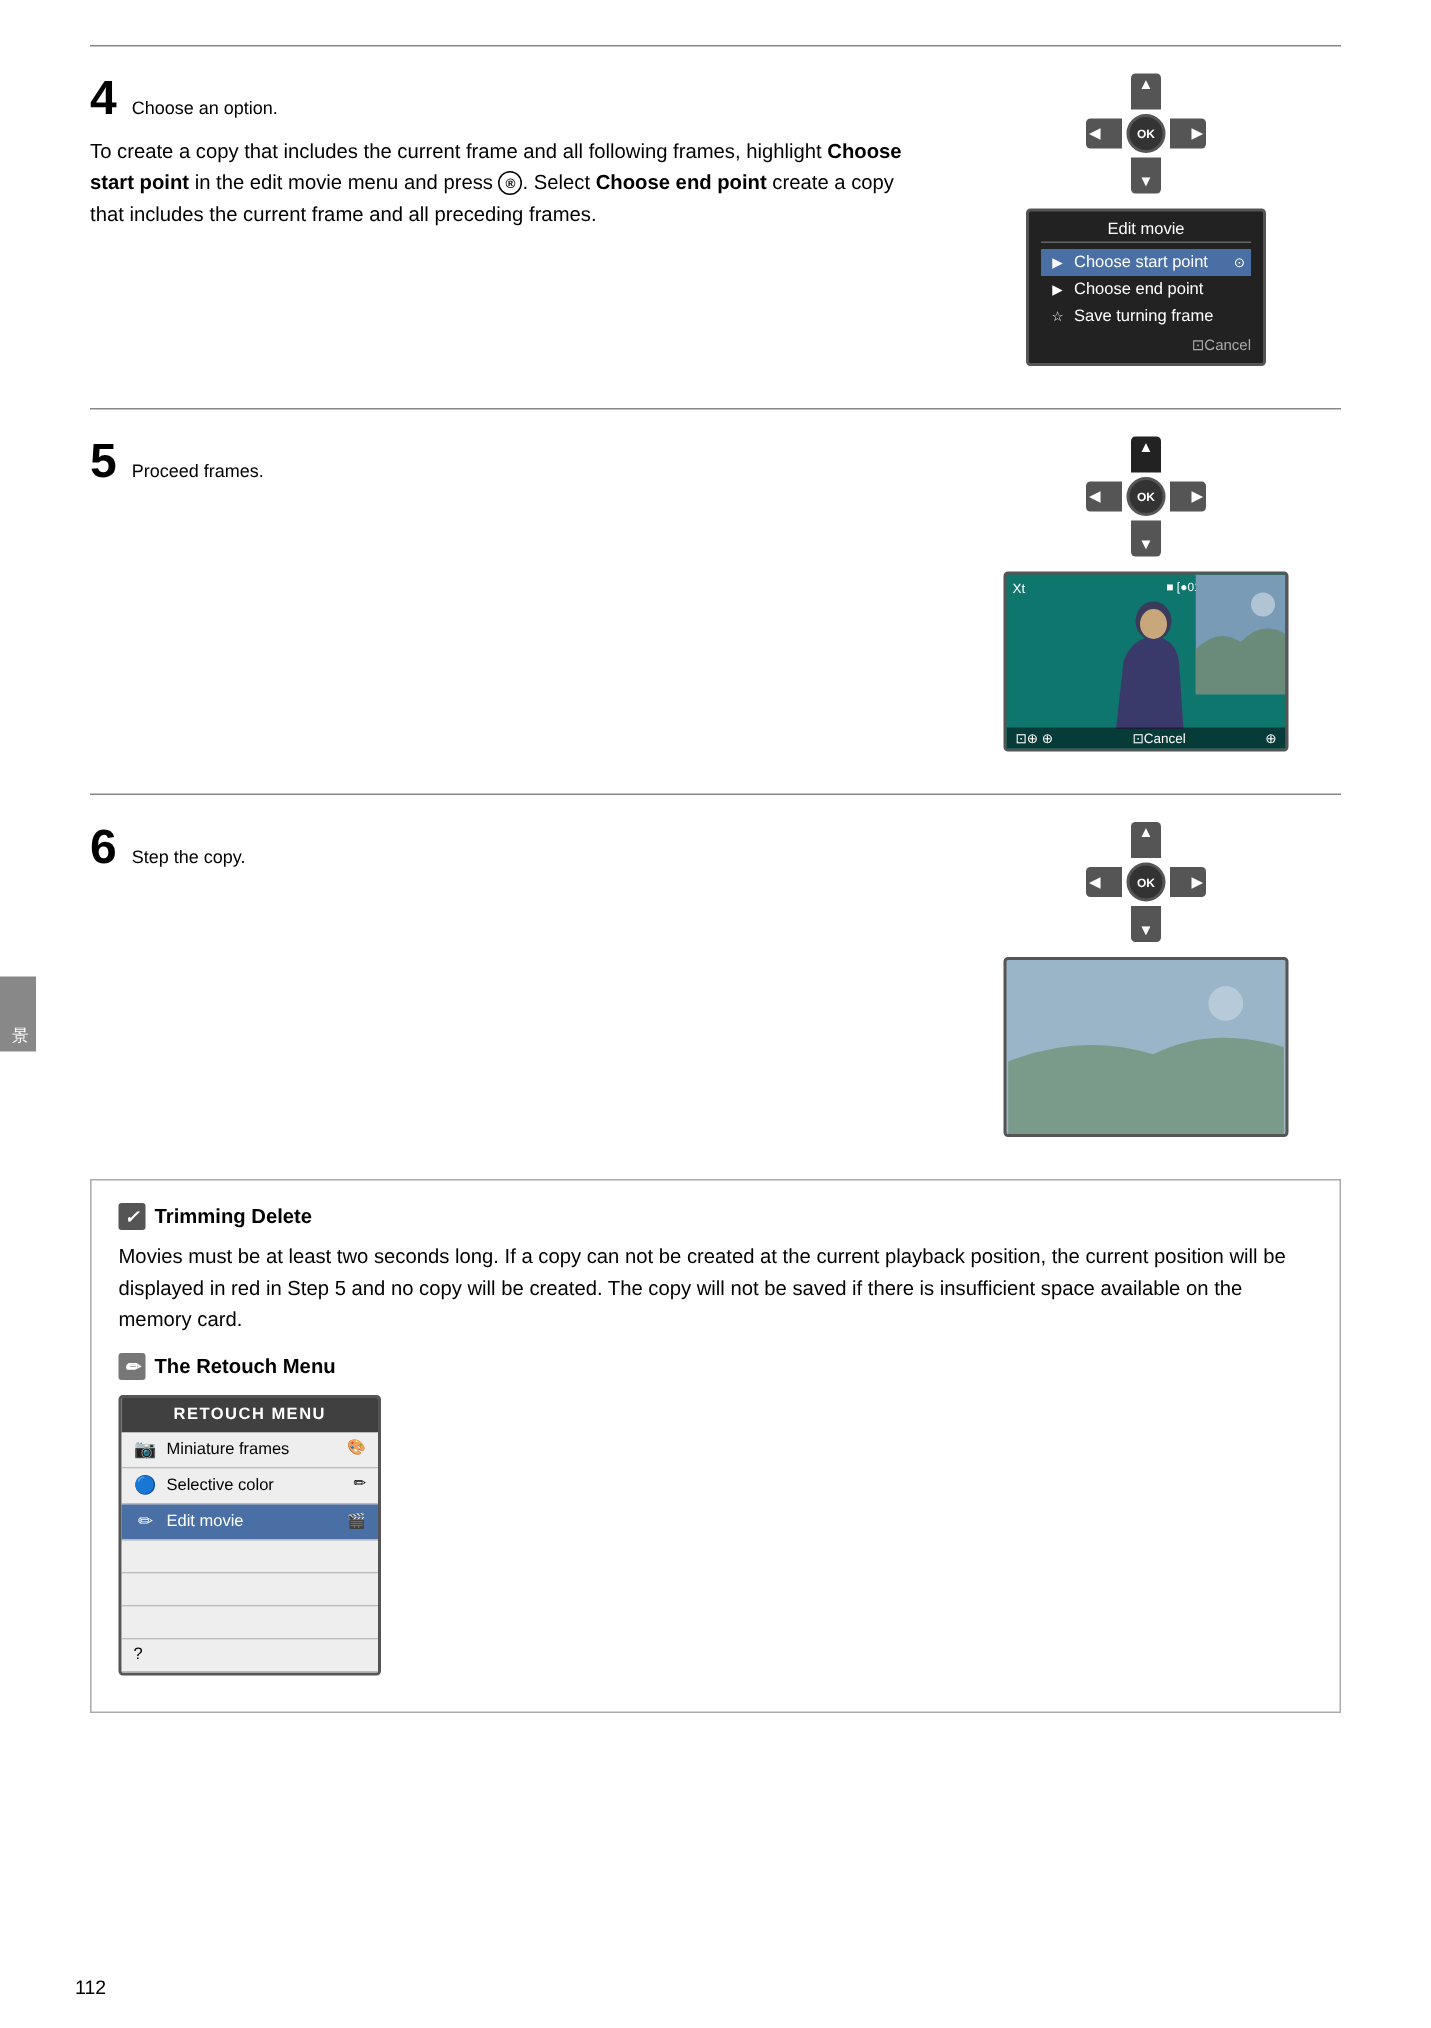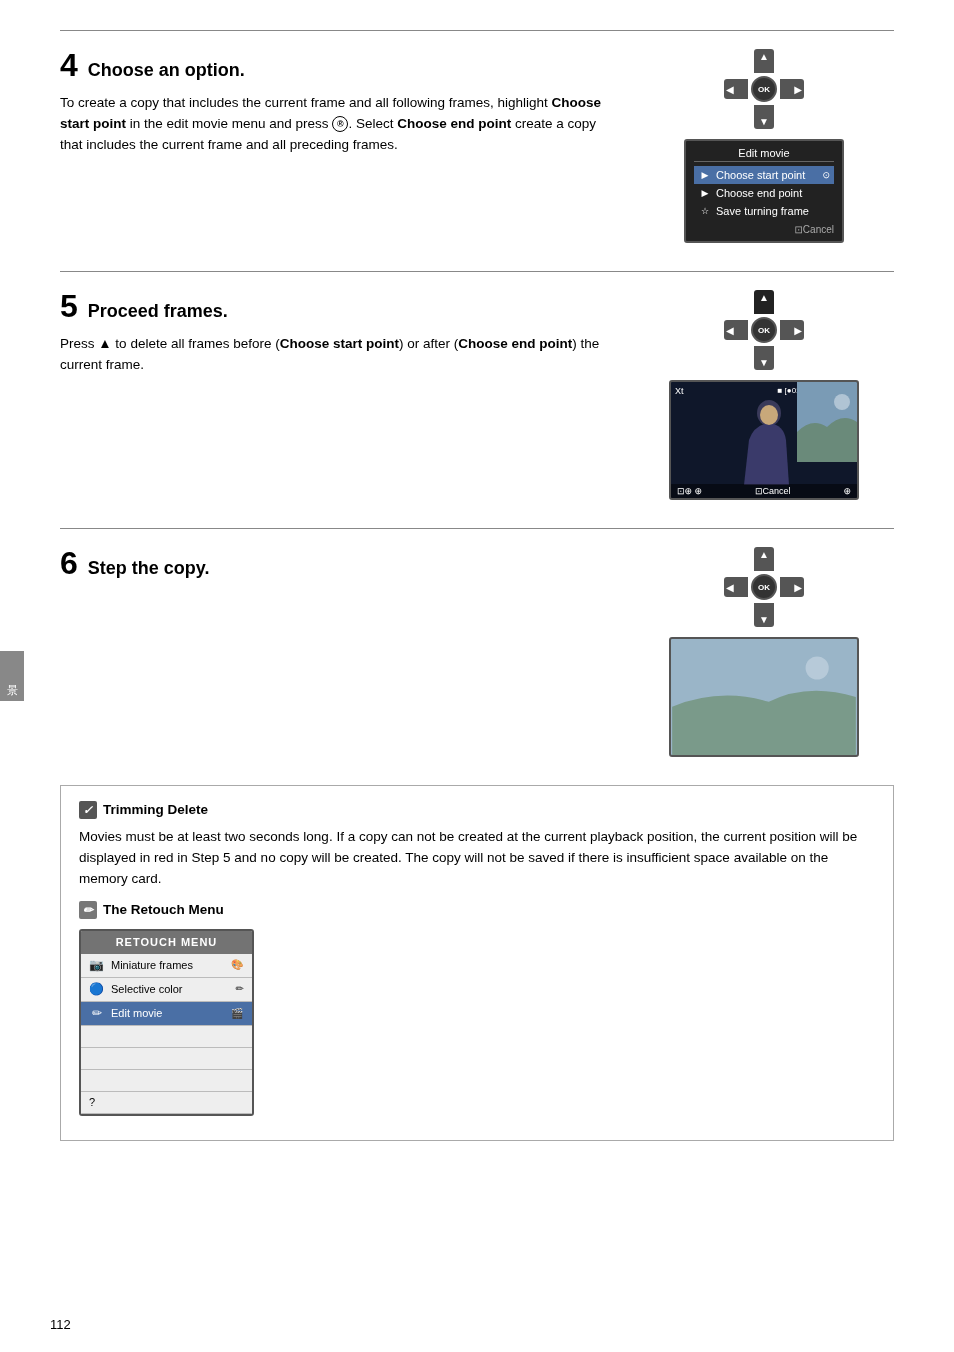--- a/index.html
+++ b/index.html
@@ -39,22 +39,22 @@
       min-width: 260px;
     }
     .step-number {
       font-size: 32px;
       font-weight: bold;
       margin-right: 10px;
       line-height: 1;
       float: left;
     }
     .step-title {
-      font-size: 18px;
-      font-weight: bold;
+      font-size: 12px;
+      font-weight: normal;
       margin-bottom: 6px;
     }
     .step-title-wrapper {
       display: flex;
       align-items: baseline;
       margin-bottom: 6px;
     }
     .step-body {
       font-size: 13.5px;
       line-height: 1.55;
@@ -225,21 +225,21 @@
     .retouch-screen {
       background: #d0d0d0;
       border: 2px solid #555;
       border-radius: 3px;
       min-width: 175px;
       max-width: 200px;
       font-size: 11px;
       overflow: hidden;
     }
     .retouch-screen .rt-header {
-      background: #737373;
+      background: #404040;
       color: #fff;
       text-align: center;
       font-size: 11px;
       font-weight: bold;
       padding: 3px 0;
       letter-spacing: 1px;
     }
     .retouch-screen .rt-item {
       display: flex;
       align-items: center;
@@ -263,21 +263,21 @@
       font-size: 12px;
     }
     .retouch-screen .rt-spacer {
       height: 22px;
       background: #eee;
       border-bottom: 1px solid #bbb;
     }
 
     
     .step5-screen {
-      background: #0f172a;
+      background: #0f766e;
       border: 2px solid #555;
       border-radius: 3px;
       width: 190px;
       height: 120px;
       position: relative;
       overflow: hidden;
       display: flex;
       align-items: center;
       justify-content: center;
     }
@@ -438,23 +438,20 @@
         <div class="screen-footer">⊡Cancel</div>
       </div>
     </div>
   </div>
 
   <div class="step-block">
     <div class="step-left">
       <div class="step-title-wrapper">
         <span class="step-number">5</span>
         <span class="step-title">Proceed frames.</span>
-      </div>
-      <div class="step-body">
-        Press ▲ to delete all frames before (<b>Choose start point</b>) or after (<b>Choose end point</b>) the current frame.
       </div>
     </div>
     <div class="step-right">
 
       <div class="dpad-container">
         <div class="dpad">
           <div class="dpad-arm up" style="background:#222;">▲</div>
           <div class="dpad-arm down">▼</div>
           <div class="dpad-arm left">◀</div>
           <div class="dpad-arm right">▶</div>

